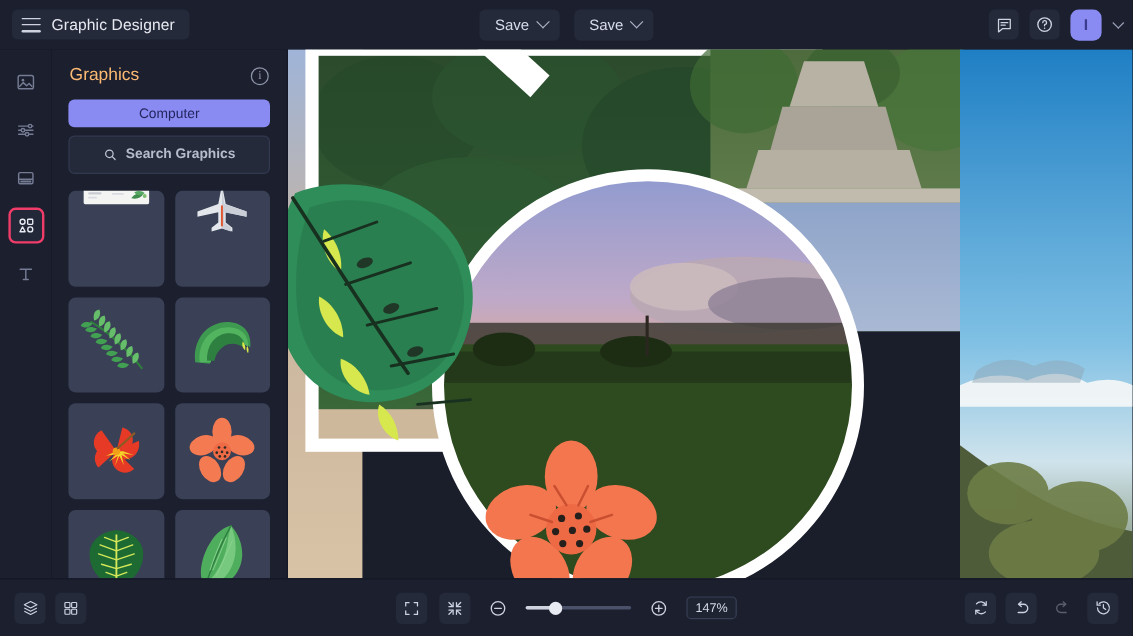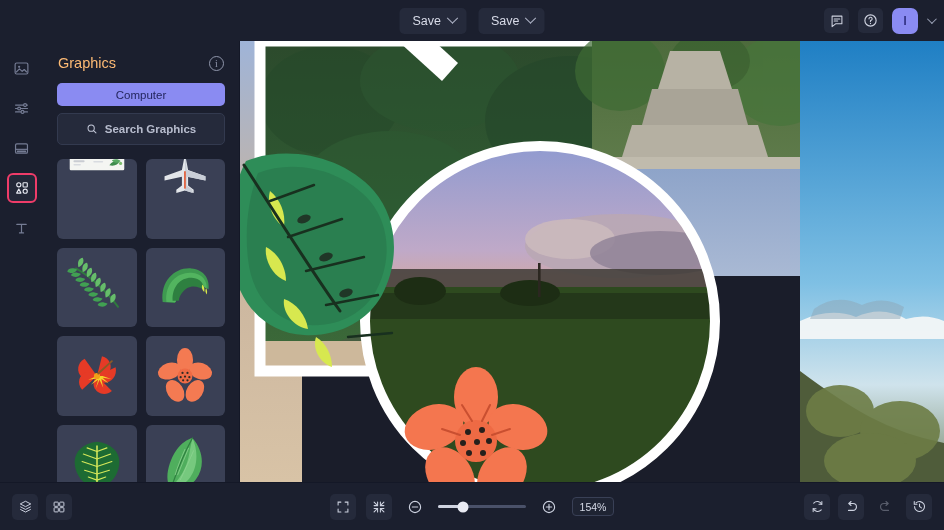--- a/index.html
+++ b/index.html
@@ -137,20 +137,28 @@
   }
   .dim { opacity: .35; }
 </style>
 </head>
 <body>
 
 <div class="app">
 
   <div class="topbar">
 
+    <div class="brand">
+      <span class="hamburger">
+          <i></i>
+          <i></i>
+          <i></i>
+        </span>
+      <span class="brand-title">Graphic Designer</span>
+    </div>
 
     <div class="center-tools">
       <button class="tool-btn">
         <span>Save</span>
         <span class="chev"></span>
       </button>
       <button class="tool-btn">
         <span>Save</span>
         <span class="chev"></span>
       </button>
@@ -537,21 +545,21 @@
       <div class="slider-track">
         <div class="slider-fill" id="sliderFill" style="width: 28%;"></div>
         <div class="slider-thumb" id="sliderThumb" style="left: 28%;"></div>
       </div>
       <span class="bb-btn plain">
         <svg width="16" height="16" viewBox="0 0 20 20" fill="none" stroke="#cdd2e0" stroke-width="1.4">
           <circle cx="10" cy="10" r="7"></circle>
             <path d="M6.6 10h6.8M10 6.6v6.8" stroke-linecap="round"></path>
         </svg>
       </span>
-      <div class="zoom-val">154%</div>
+      <div class="zoom-val">147%</div>
     </div>
 
     <div class="bb-right">
       <div class="bb-btn">
         <svg width="15" height="15" viewBox="0 0 20 20" fill="none" stroke="#cdd2e0" stroke-width="1.4" stroke-linecap="round">
           <path d="M15.5 7A6.4 6.4 0 0 0 5 5.5M4.5 13A6.4 6.4 0 0 0 15 14.5"></path>
           <path d="M15.8 3.2V7h-3.8M4.2 16.8V13H8"></path>
         </svg>
       </div>
       <div class="bb-btn">

